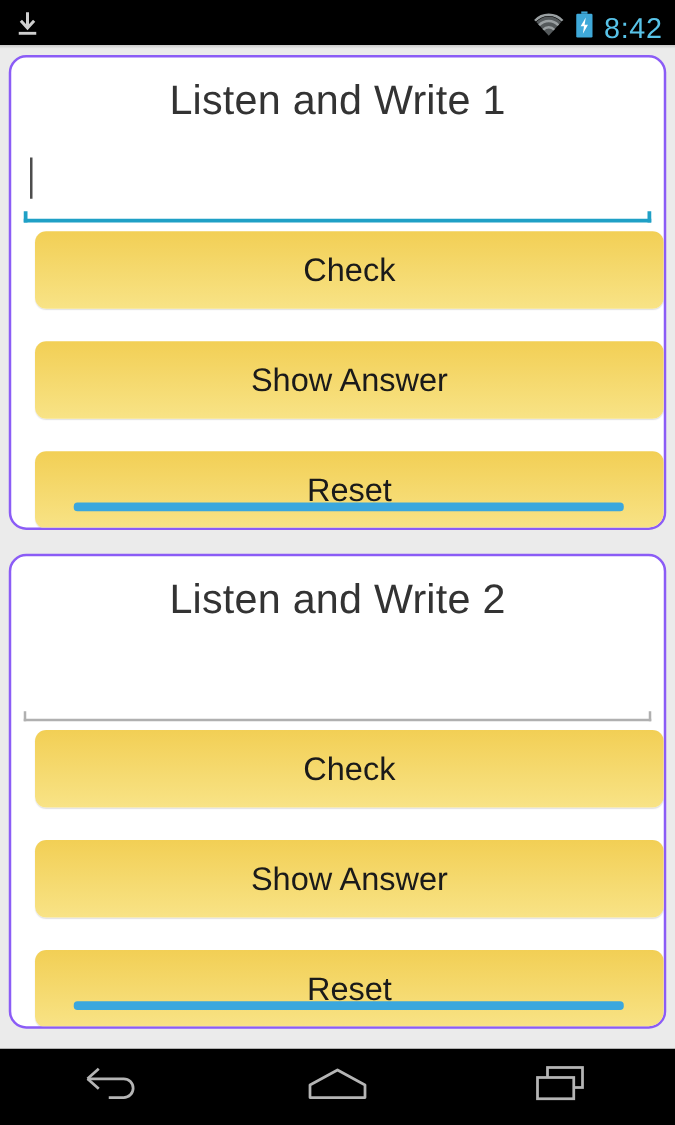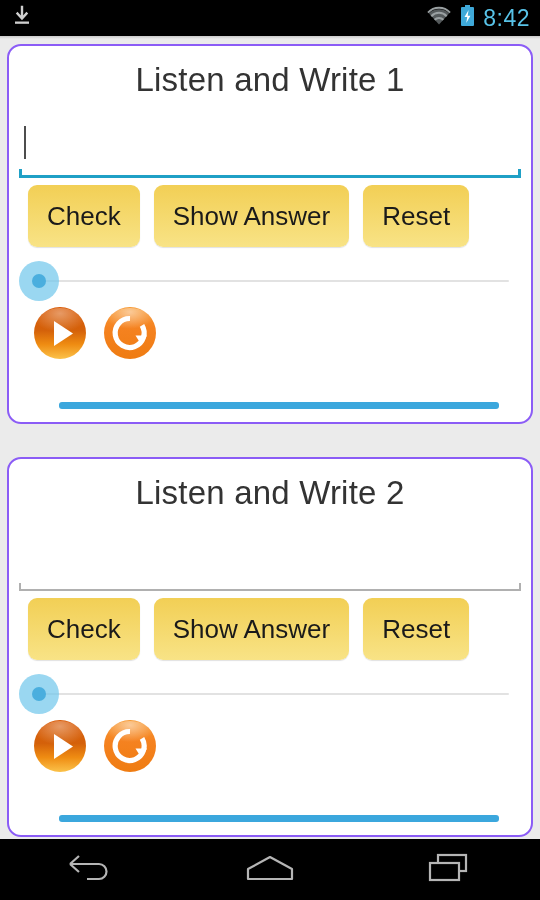--- a/index.html
+++ b/index.html
@@ -7,21 +7,21 @@
   body {
     font-family:"Liberation Sans", sans-serif;
     background:#ebebeb;
     overflow:hidden;
     position:relative;
   }
 
   
   .statusbar{
     position:absolute; top:0; left:0; width:540px; height:36px;
-    background:#000; display:flex; align-items:center;
+    background:#000; display:flex; align-items:flex-end;
     padding:0 10px 0 12px;
   }
   .sb-left{ display:flex; align-items:center; gap:6px; flex:1; }
   .sb-right{ display:flex; align-items:center; gap:8px; }
   .sb-time{
     color:#58c3e8; font-size:23px; letter-spacing:.5px;
     font-family:"Liberation Sans", sans-serif;
   }
   .statusbar-shadow{
     position:absolute; top:36px; left:0; width:540px; height:3px;
@@ -35,21 +35,21 @@
   }
   .card{
     background:#fff;
     border:2px solid #8b5cf6;
     border-radius:14px;
     width:526px;
     position:relative;
     overflow:hidden;
   }
   .card.card1{ height:380px; }
-  .card.card2{ height:380px; margin-top:33px; }
+  .card.card2{ height:380px; margin-top:19px; }
 
   .card-title{
     text-align:center;
     font-size:33px;
     color:#333333;
     padding-top:15px;
     font-weight:400;
     letter-spacing:.2px;
   }
 
@@ -77,21 +77,21 @@
   .edit-underline .tick{
     position:absolute; bottom:0; width:3px; height:9px;
   }
   .edit-underline .tick.l{ left:0; }
   .edit-underline .tick.r{ right:0; }
   .focused .line, .focused .tick{ background:#1fa0c6; }
   .unfocused .line{ background:#b0b0b0; height:2px; }
   .unfocused .tick{ background:#b0b0b0; width:2px; height:8px; }
 
   
-  .btn-row{ display:flex; gap:14px; margin:7px 0 0 19px; }
+  .btn-row{ display:flex; gap:26px; margin:7px 0 0 19px;flex-direction:column; }
   .btn{
     background:linear-gradient(#f2cf55,#f8e386);
     border:none;
     border-radius:9px;
     color:#1a1a1a;
     font-size:26px;
     font-family:"Liberation Sans", sans-serif;
     height:62px;
     padding:0 19px;
     cursor:pointer;

